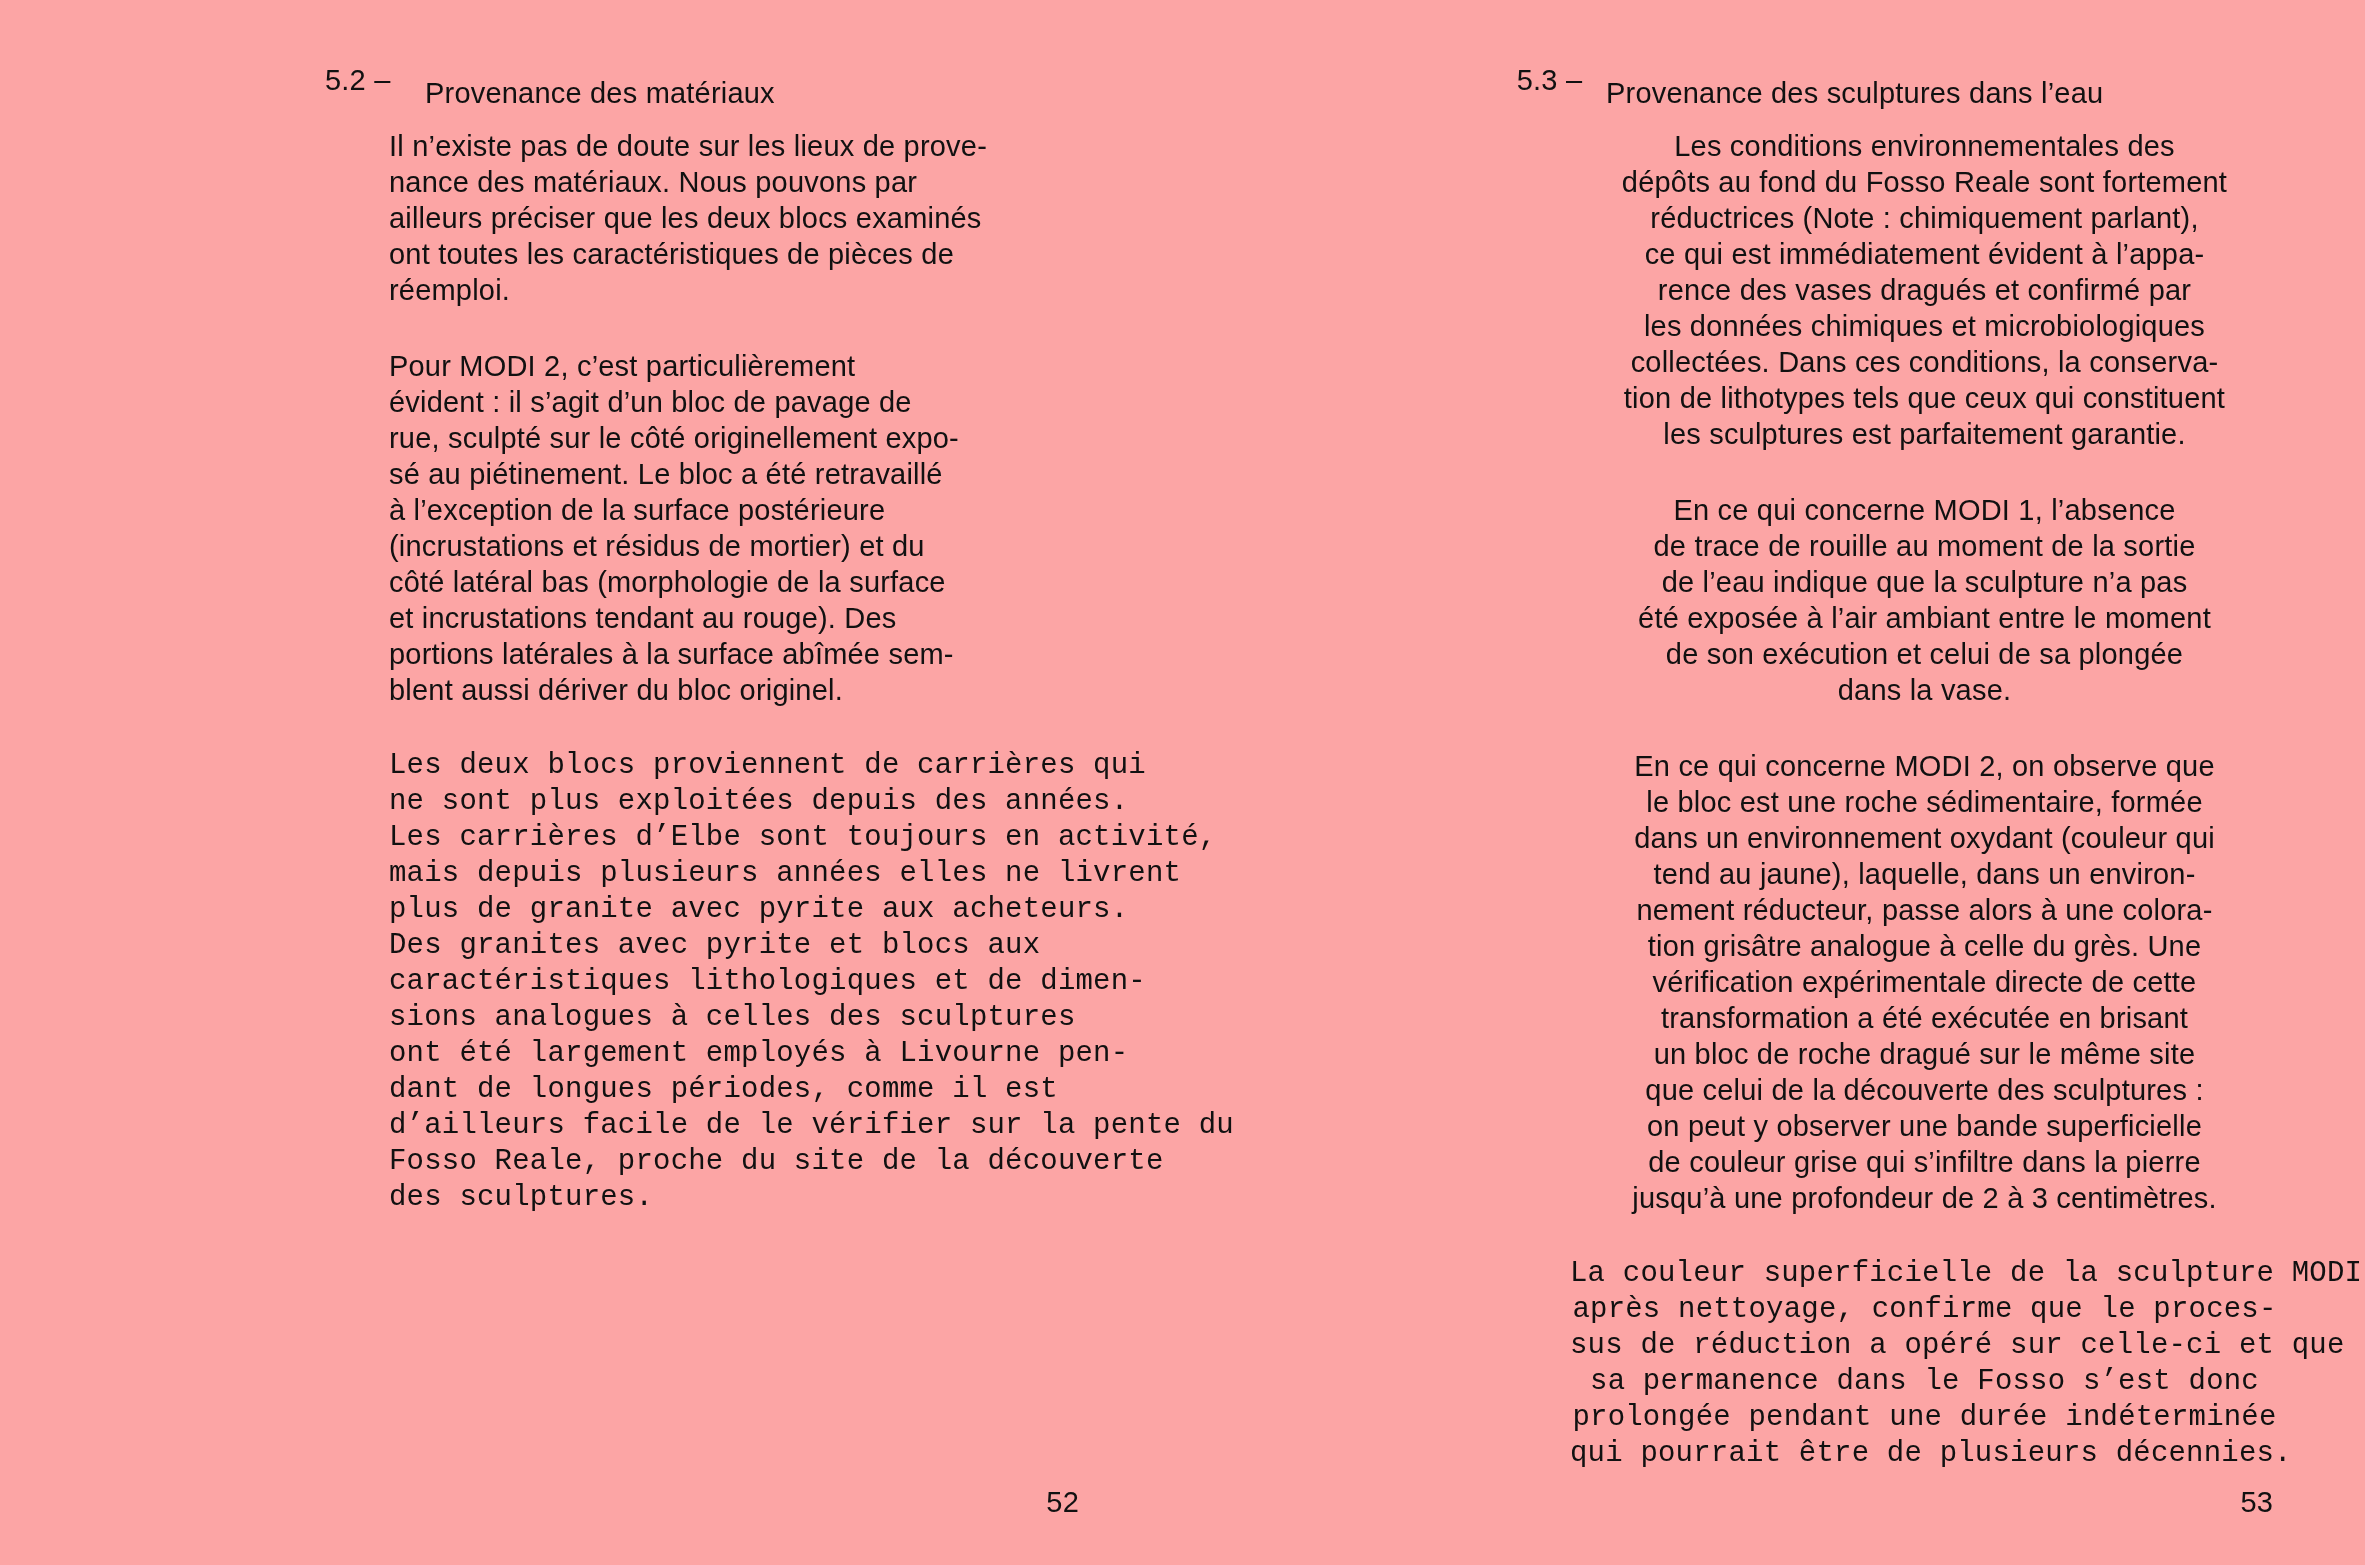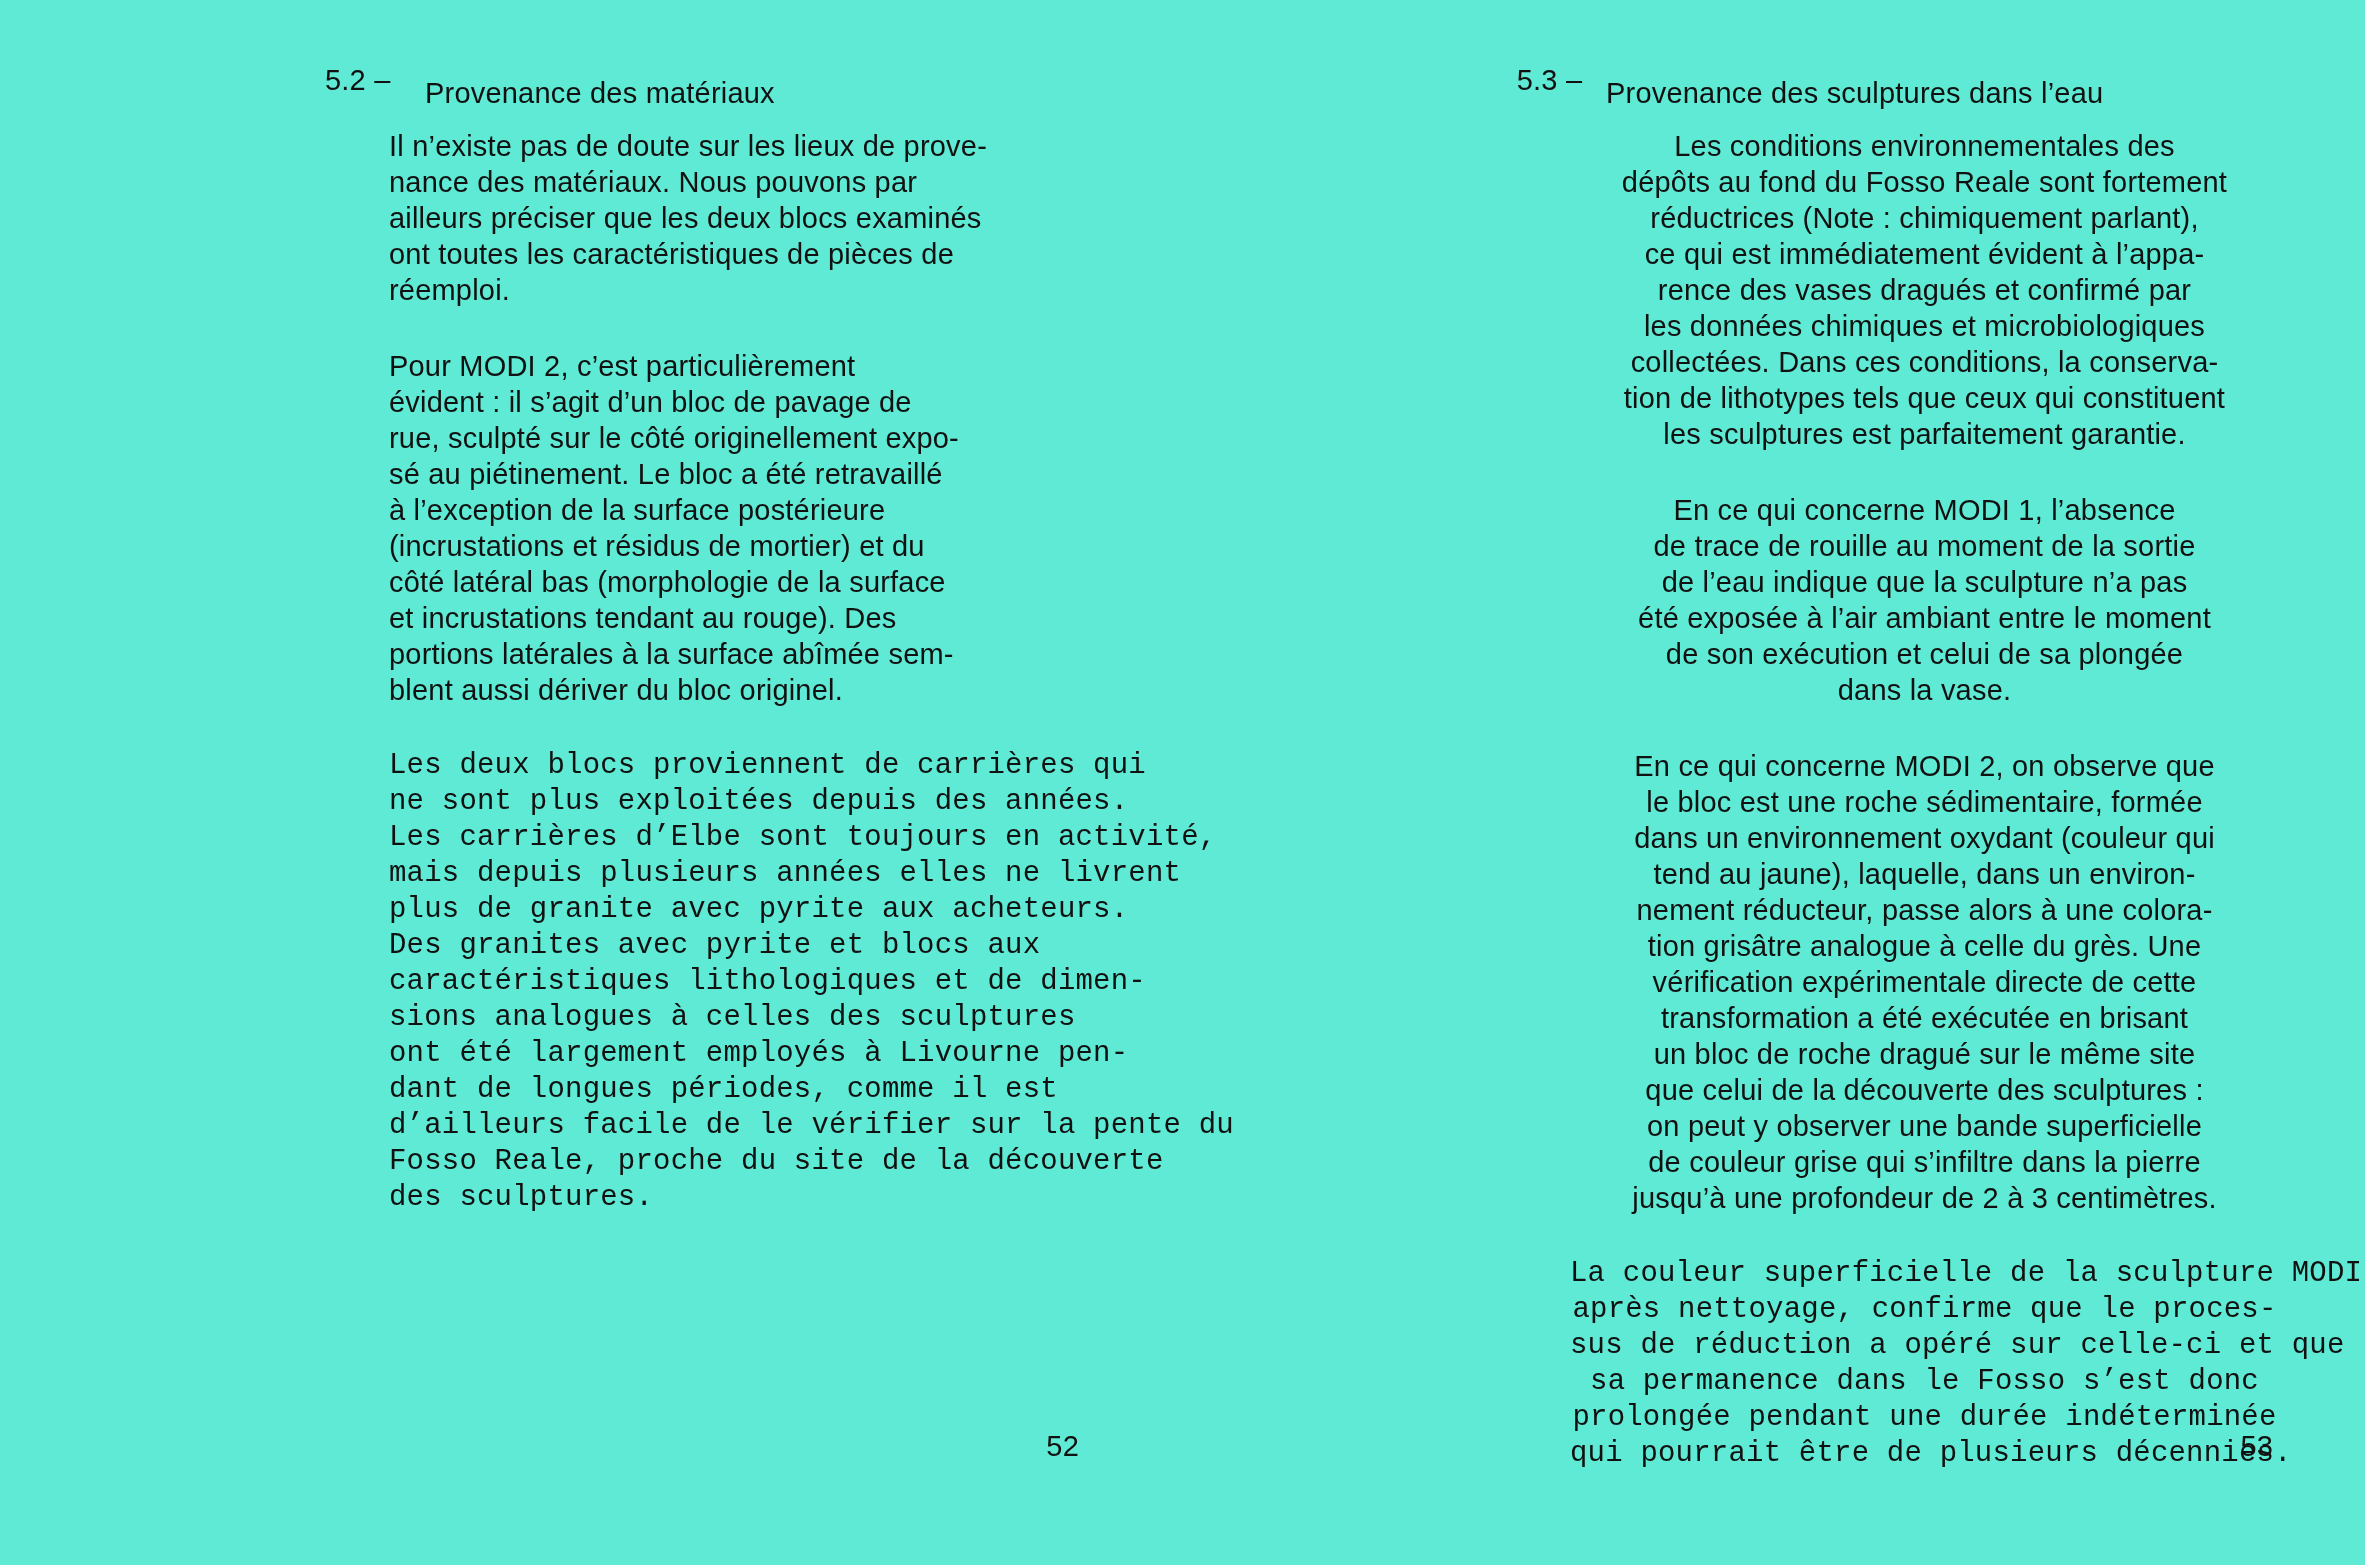--- a/index.html
+++ b/index.html
@@ -6,21 +6,21 @@
   body {
     width: 2366px; height: 1565px;
     background: #ffffff;
     position: relative;
     font-family: "Liberation Sans", "DejaVu Sans", sans-serif;
     color: #111111;
   }
   .spread {
     position: absolute; left: 0; top: 0;
     width: 2366px; height: 1565px;
-    background: #5eead4;
+    background: #fca5a5;
     overflow: hidden;
   }
   .page {
     position: absolute;
     top: 62px;
     height: 1480px;
     font-size: 29px;
     line-height: 36px;
     letter-spacing: 0.2px;
     font-weight: 400;
@@ -38,21 +38,21 @@
     white-space: pre;
   }
   .page-body { margin-left: 64px; }
   .para {
     margin: 0 0 40px 0;
     white-space: pre; 
   }
   .para:last-child { margin-bottom: 0; font-family: Liberation Mono, monospace; }
   .page-number {
     position: absolute;
-    top: 1366px;
+    top: 1422px;
   }
   #page-left  .page-number { right: 23px; }
   #page-right .page-number { right: 5.9px; }
 </style>
 </head>
 <body>
 
 <div class="spread">
 
   <section class="page" id="page-left">

